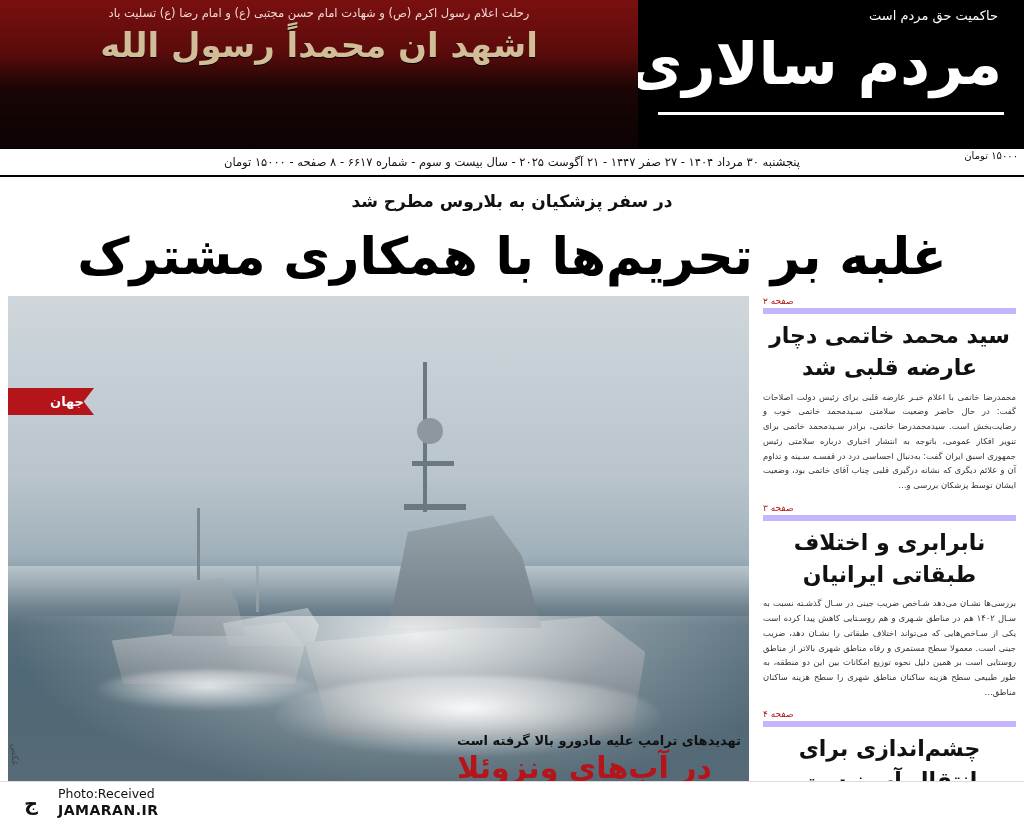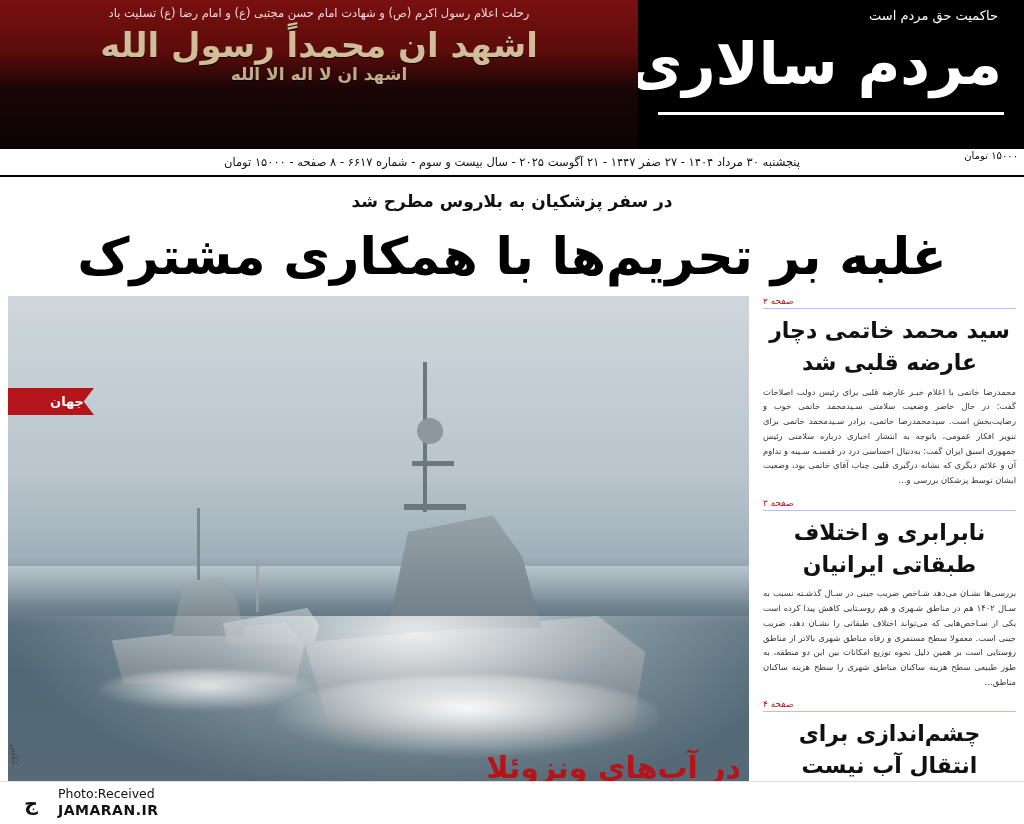--- a/index.html
+++ b/index.html
@@ -166,21 +166,21 @@
   }
 
   .brief {
     margin-bottom: 10px;
   }
   .brief-page {
     text-align: left;
     font-size: 9px;
     color: #b3151b;
     direction: rtl;
-    border-bottom: 1px solid #c4b5fd;
+    border-bottom: 6px solid #c4b5fd;
     padding-bottom: 2px;
     margin-bottom: 6px;
   }
   .brief-title {
     font-size: 22px;
     font-weight: bold;
     text-align: center;
     line-height: 1.45;
     color: #111;
     margin-bottom: 6px;
@@ -449,21 +449,20 @@
     <div class="masthead-left">
       <div class="logo-slogan">حاکمیت حق مردم است</div>
       <div class="logo-title">مردم سالاری</div>
       <div class="logo-underline"></div>
     </div>
 
     <div class="masthead-right">
       <div class="cond-line">رحلت اعلام رسول اکرم (ص) و شهادت امام حسن مجتبی (ع) و امام رضا (ع) تسلیت باد</div>
       <div class="calligraphy">
         <span>اشهد ان محمداً رسول الله</span>
-        <span class="small">اشهد ان لا اله الا الله</span>
       </div>
     </div>
   </div>
 
   <div class="datebar">
     <div class="price-left">۱۵۰۰۰ تومان</div>
     <div>پنجشنبه ۳۰ مرداد ۱۴۰۴ - ۲۷ صفر ۱۴۴۷ - ۲۱ آگوست ۲۰۲۵ - سال بیست و سوم - شماره ۶۶۱۷ - ۸ صفحه - ۱۵۰۰۰ تومان</div>
   </div>
 
   <div class="kicker">در سفر پزشکیان به بلاروس مطرح شد</div>
@@ -513,20 +512,21 @@
         <div class="mast2"></div>
         <div class="mast3"></div>
         <div class="radome"></div>
 
         <div class="wake"></div>
         <div class="foam"></div>
 
         <div class="ribbon">جهان</div>
 
         <div class="photo-caption">
+          <div class="cap-kicker">تهدیدهای ترامپ علیه مادورو بالا گرفته است</div>
           <div class="cap-line2">در آب‌های ونزوئلا</div>
         </div>
       </div>
       <div class="side-vert">عکس</div>
     </div>
   </div>
 
   <div class="footer">
     <div class="footer-logo">ج</div>
     <div class="footer-text">

